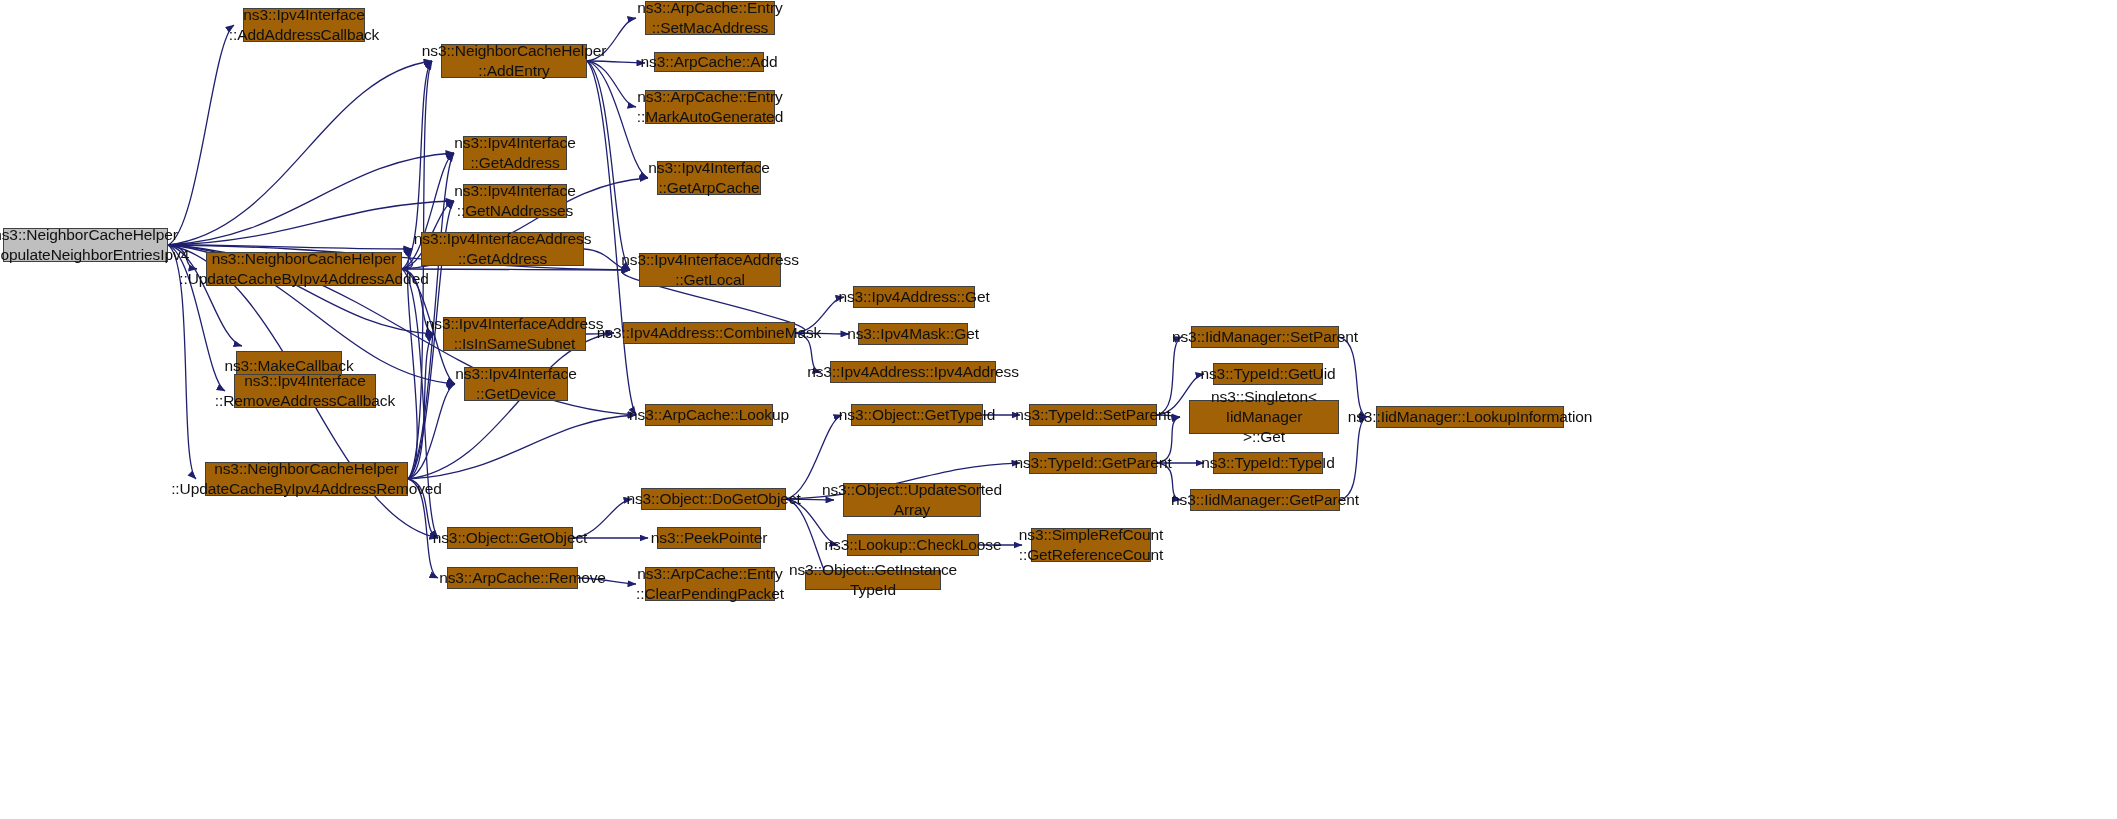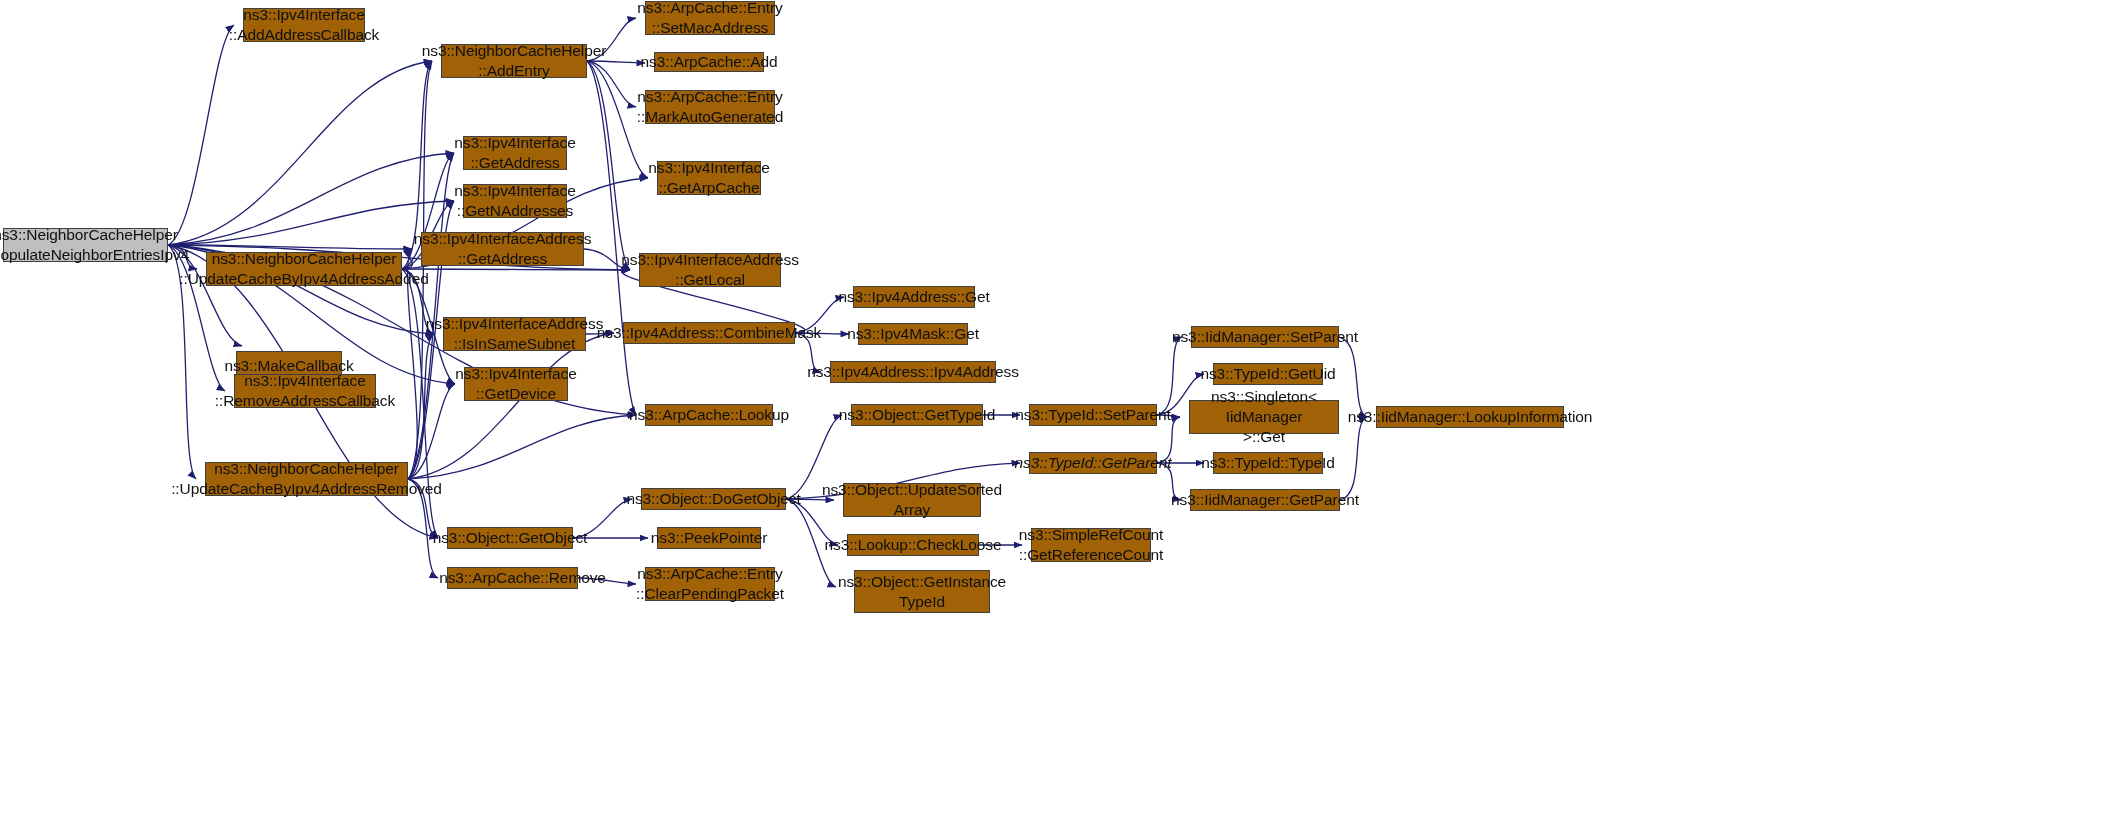--- a/index.html
+++ b/index.html
@@ -157,31 +157,31 @@
 ::GetDevice</div>
       <div class="node" style="left: 234px; top: 374px; width: 142px; height: 34px;">ns3::Ipv4Interface
 ::RemoveAddressCallback</div>
       <div class="node" style="left: 1189px; top: 400px; width: 150px; height: 34px;">ns3::Singleton&lt; IidManager
 &gt;::Get</div>
       <div class="node" style="left: 851px; top: 404px; width: 132px; height: 22px;">ns3::Object::GetTypeId</div>
       <div class="node" style="left: 1029px; top: 404px; width: 128px; height: 22px;">ns3::TypeId::SetParent</div>
       <div class="node" style="left: 1376px; top: 406px; width: 188px; height: 22px;">ns3::IidManager::LookupInformation</div>
       <div class="node" style="left: 645px; top: 404px; width: 128px; height: 22px;">ns3::ArpCache::Lookup</div>
       <div class="node" style="left: 1213px; top: 452px; width: 110px; height: 22px;">ns3::TypeId::TypeId</div>
-      <div class="node" style="left: 1029px; top: 452px; width: 128px; height: 22px; font-style: italic;">ns3::TypeId::GetParent</div>
+      <div class="node" style="left: 1029px; top: 452px; width: 128px; height: 22px;">ns3::TypeId::GetParent</div>
       <div class="node" style="left: 205px; top: 462px; width: 203px; height: 34px;">ns3::NeighborCacheHelper
 ::UpdateCacheByIpv4AddressRemoved</div>
       <div class="node" style="left: 1190px; top: 489px; width: 150px; height: 22px;">ns3::IidManager::GetParent</div>
       <div class="node" style="left: 641px; top: 488px; width: 145px; height: 22px;">ns3::Object::DoGetObject</div>
       <div class="node" style="left: 843px; top: 483px; width: 138px; height: 34px;">ns3::Object::UpdateSorted
 Array</div>
       <div class="node" style="left: 847px; top: 534px; width: 132px; height: 22px;">ns3::Lookup::CheckLoose</div>
       <div class="node" style="left: 1031px; top: 528px; width: 120px; height: 34px;">ns3::SimpleRefCount
 ::GetReferenceCount</div>
       <div class="node" style="left: 447px; top: 527px; width: 126px; height: 22px;">ns3::Object::GetObject</div>
       <div class="node" style="left: 657px; top: 527px; width: 104px; height: 22px;">ns3::PeekPointer</div>
-      <div class="node" style="left: 854px; top: 570px; width: 136px; height: 43px;">ns3::Object::GetInstance
+      <div class="node" style="left: 805px; top: 570px; width: 136px; height: 20px;">ns3::Object::GetInstance
 TypeId</div>
       <div class="node" style="left: 447px; top: 567px; width: 131px; height: 22px; padding-left: 24px;">ns3::ArpCache::Remove</div>
       <div class="node" style="left: 645px; top: 567px; width: 130px; height: 34px;">ns3::ArpCache::Entry
 ::ClearPendingPacket</div>
     </div>
 </div>
 
 </body></html>

